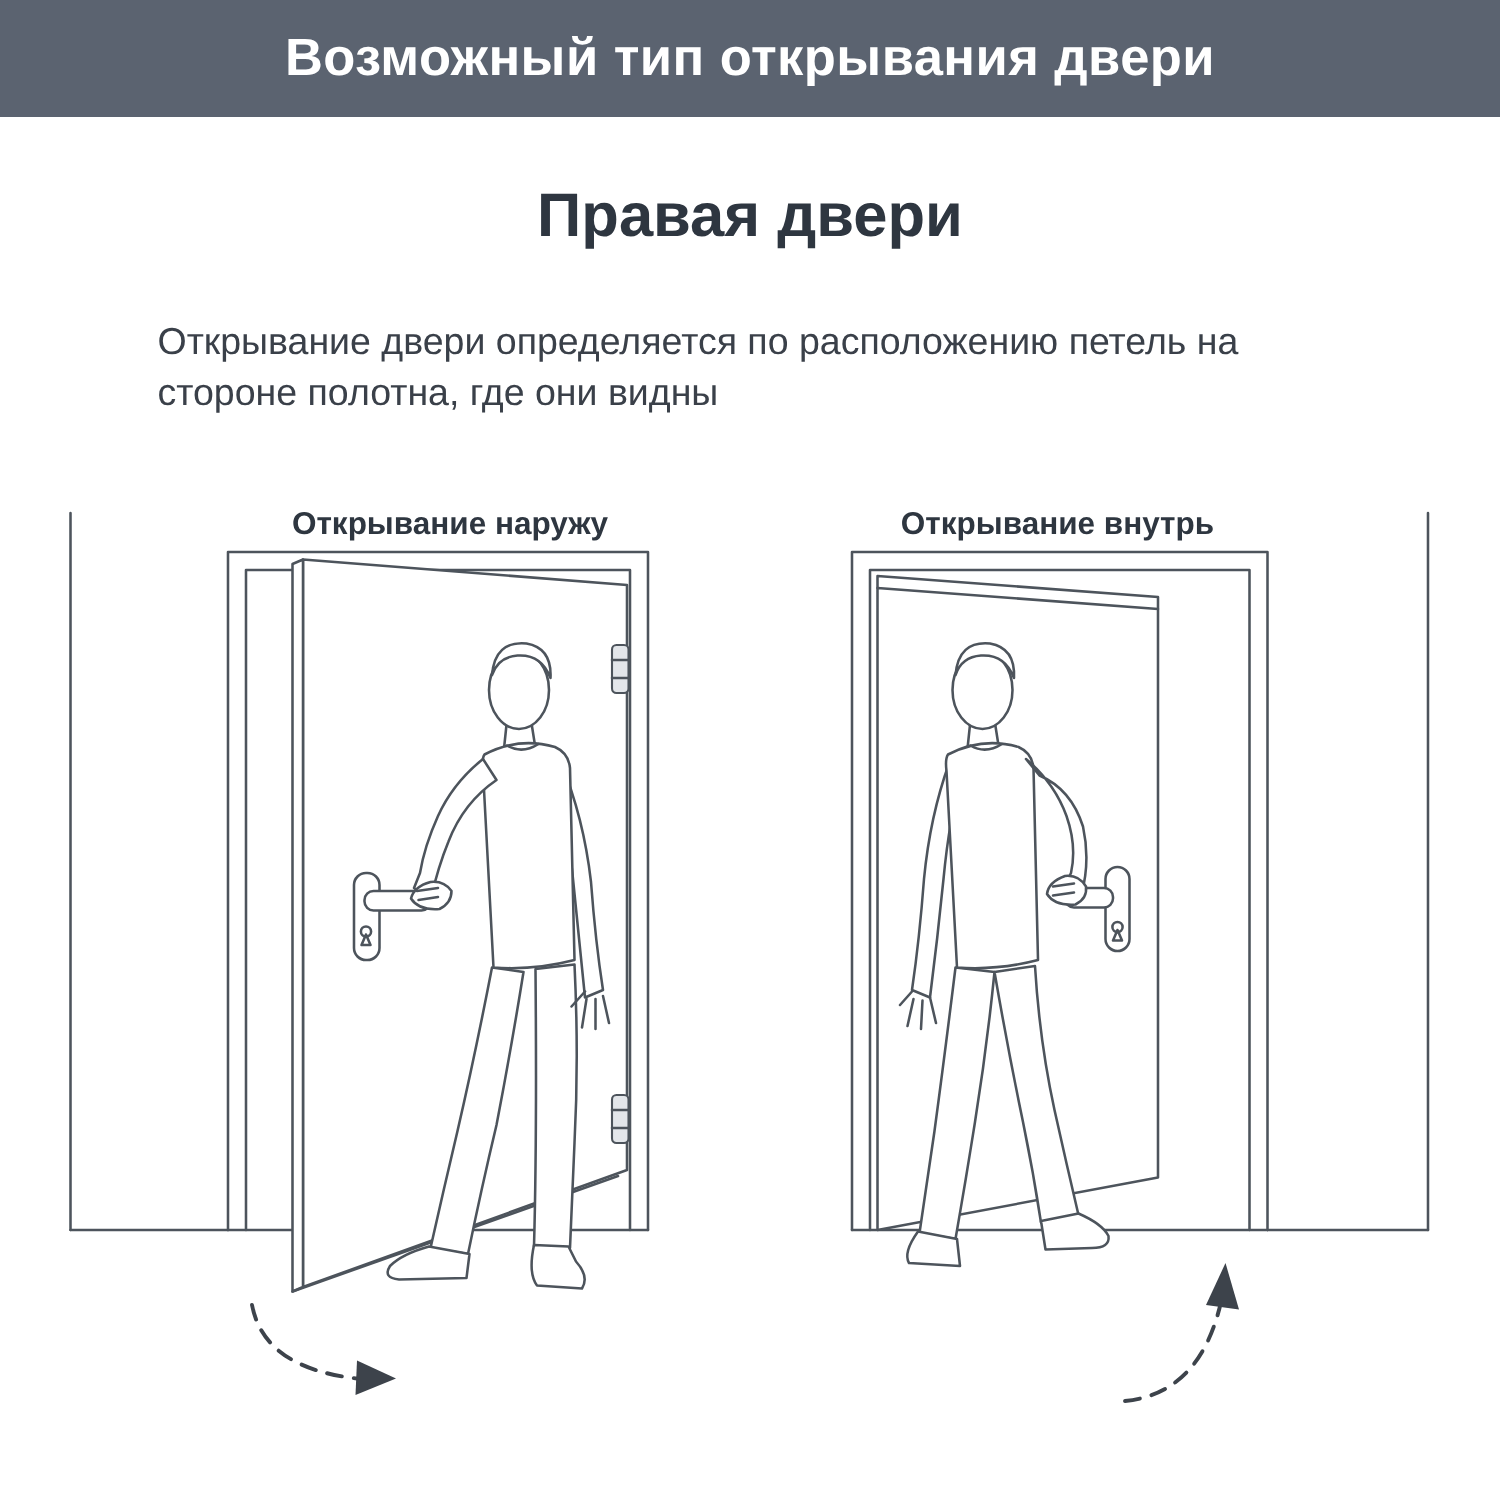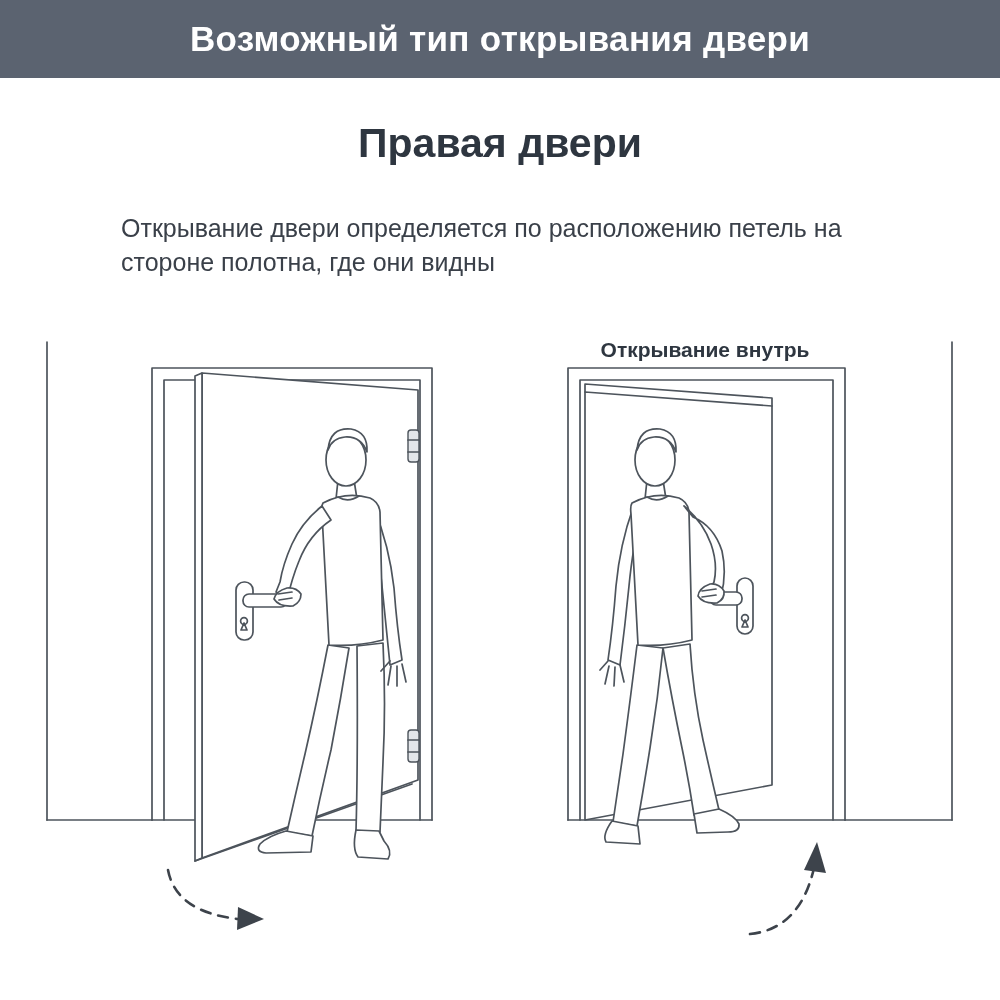--- a/index.html
+++ b/index.html
@@ -15,21 +15,21 @@
   .page{position:relative;width:1000px;height:1000px;background:#ffffff;overflow:hidden;}
 
   .banner{position:absolute;top:0;left:0;right:0;height:78px;background:var(--banner-bg);
           display:flex;align-items:center;justify-content:center;}
   .banner .banner-title{color:var(--banner-text);font-size:35px;font-weight:bold;letter-spacing:.3px;text-align:center;}
 
   .page-title{position:absolute;top:120px;left:0;right:0;text-align:center;
               font-size:41px;font-weight:bold;color:var(--heading-text);}
 
   .description{position:absolute;top:212px;left:105px;width:805px;
-               font-size:25px;line-height:1.34;color:var(--body-text);margin-left:16px;}
+               font-size:25px;line-height:1.34;color:var(--body-text);}
 
   .fig-label{position:absolute;font-size:21px;font-weight:bold;color:var(--heading-text);text-align:center;}
   .fig-label.lft{left:90px;top:338px;width:420px;}
   .fig-label.rgt{left:505px;top:338px;width:400px;}
 
   svg.fig{position:absolute;top:330px;width:460px;height:648px;}
   svg.fig.lft{left:40px;}
   svg.fig.rgt{left:500px;}
 
   .ln{stroke:var(--line-art);stroke-width:1.7;fill:none;stroke-linecap:round;stroke-linejoin:round;}
@@ -44,20 +44,21 @@
 <div class="page">
 
   <div class="banner">
     <div class="banner-title">Возможный тип открывания двери</div>
   </div>
 
   <div class="page-title">Правая двери</div>
 
   <div class="description">Открывание двери определяется по расположению петель на стороне полотна, где они видны</div>
 
+  <div class="fig-label lft">Открывание наружу</div>
   <div class="fig-label rgt">Открывание внутрь</div>
 
   <svg class="fig lft" viewBox="0 0 460 648">
     <g>
       <path class="ln" d="M7,12 V490"></path>
       <path class="ln" d="M7,490 H112"></path>
     </g>
     <g>
       <path class="ln" d="M112,490 V38 H392 V490"></path>
       <path class="ln" d="M124,490 V50 H380 V490"></path>

